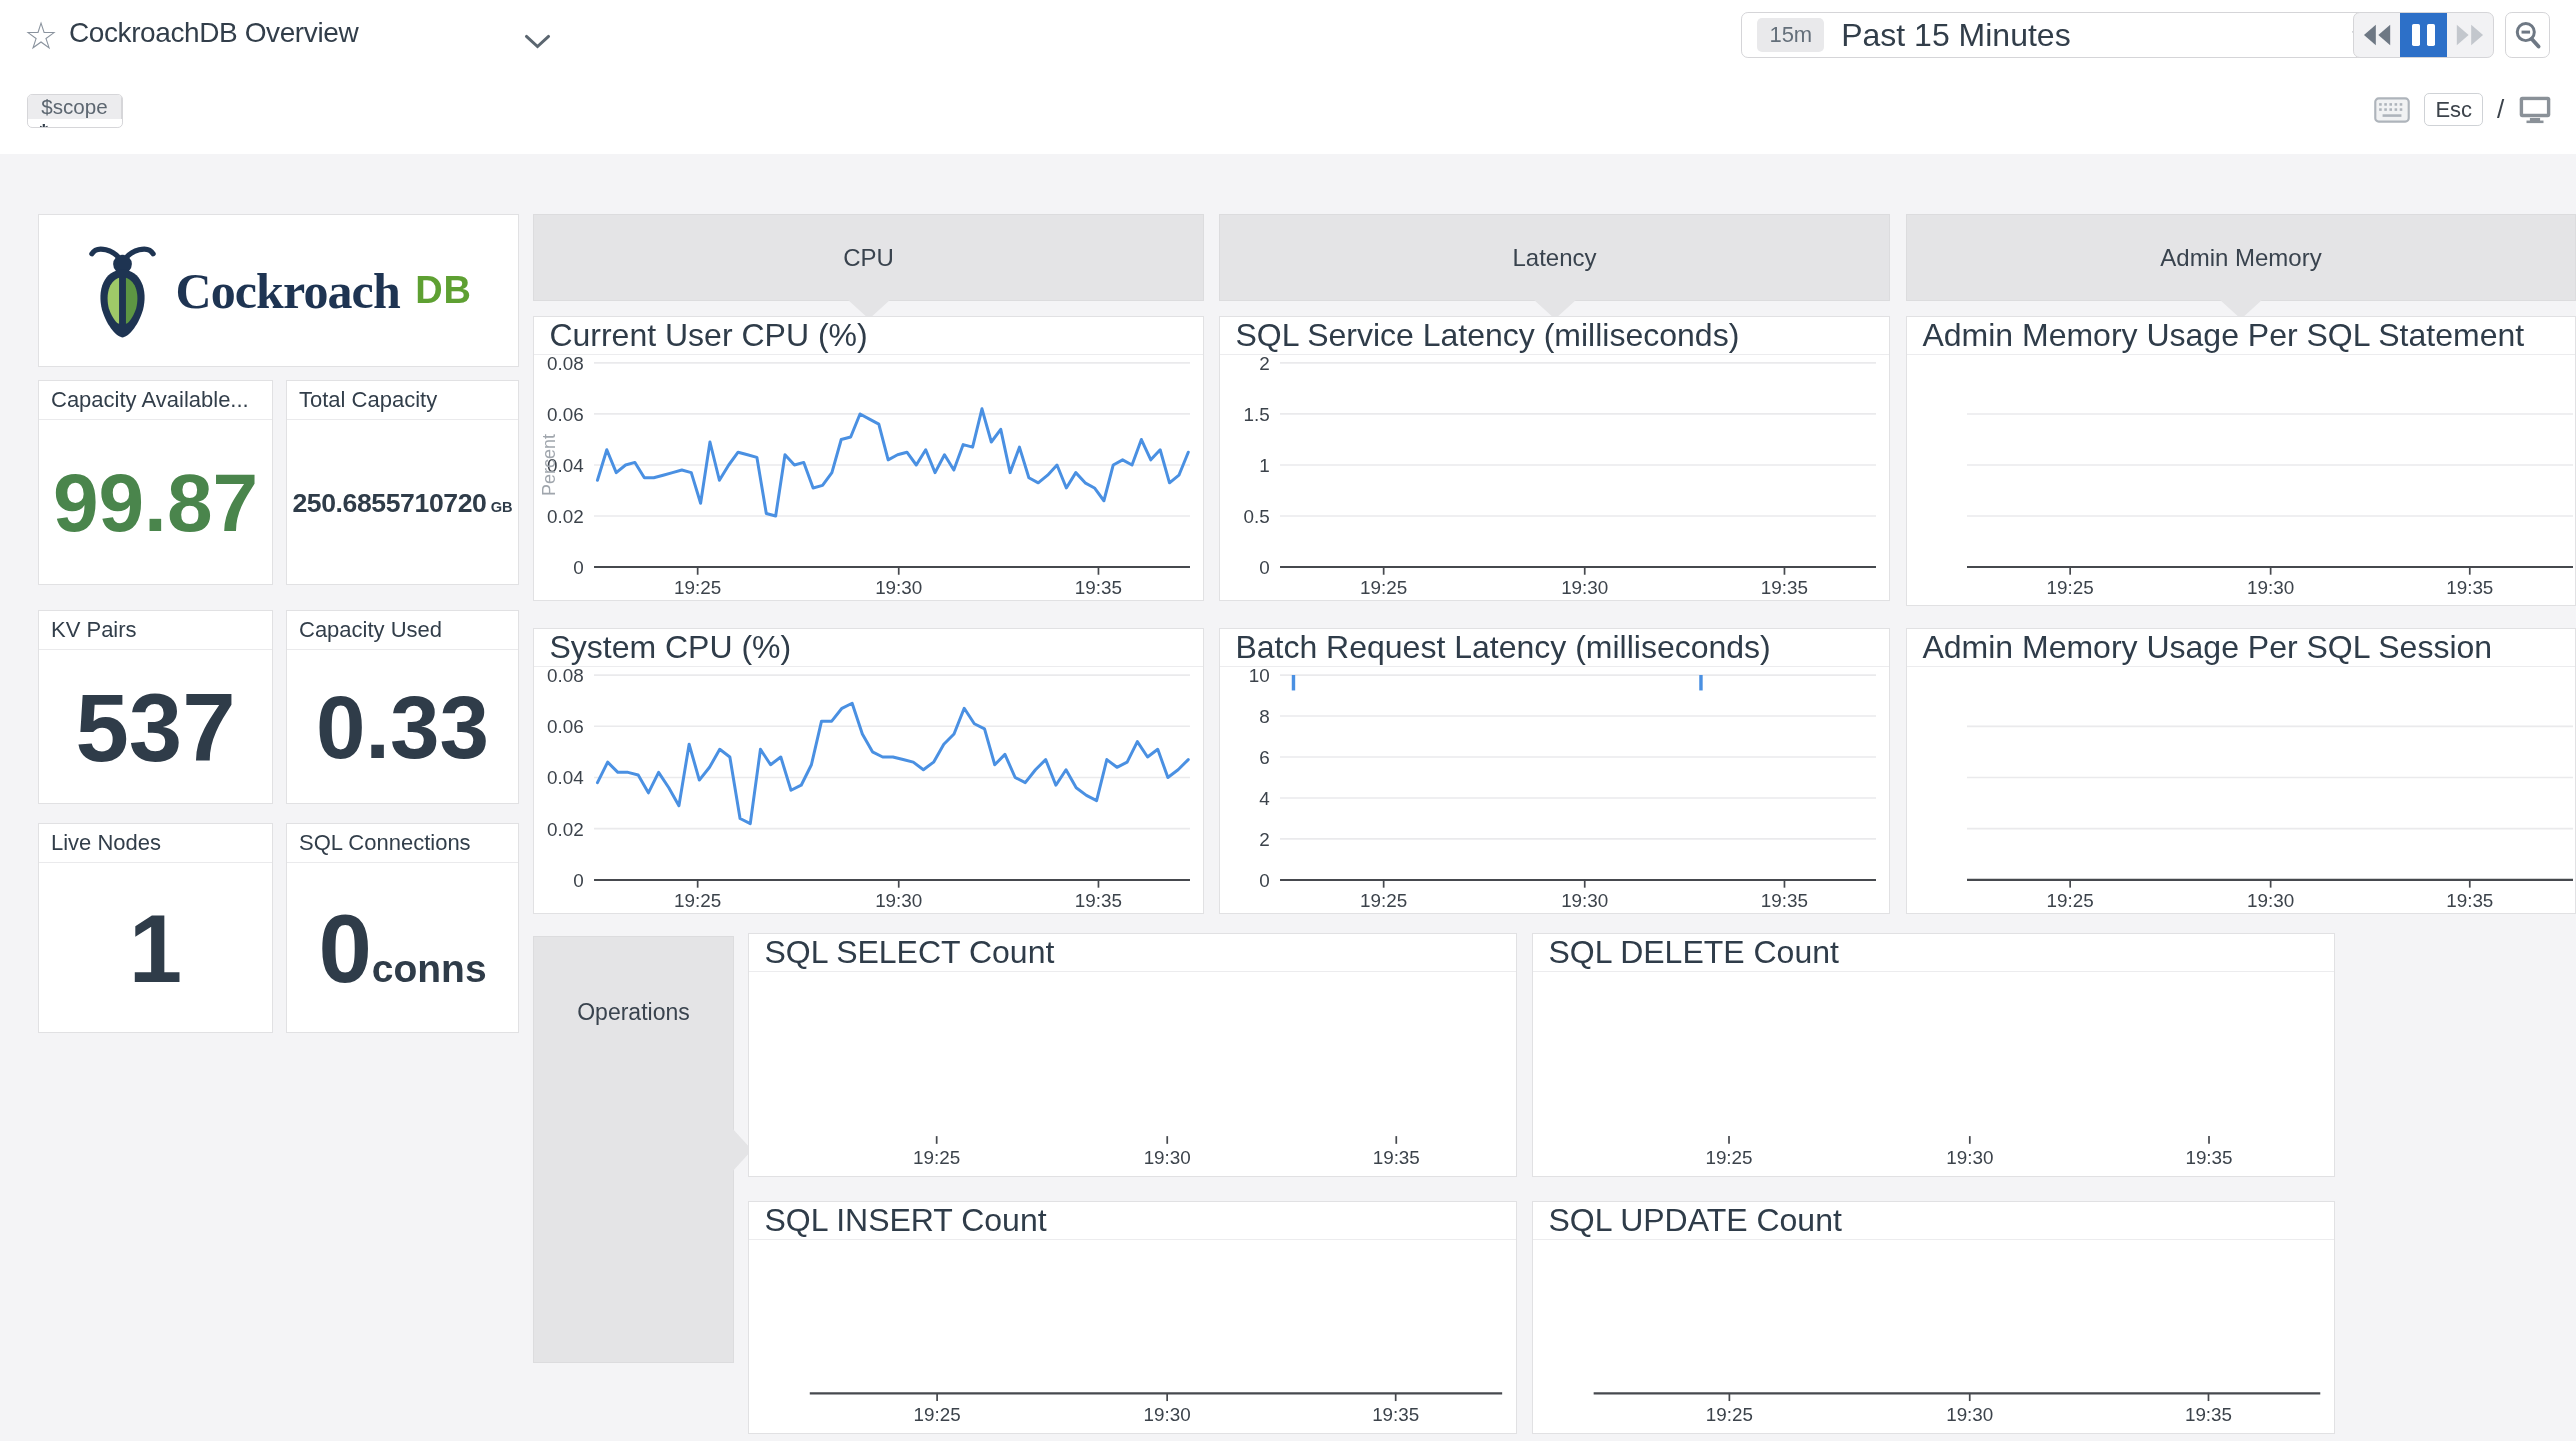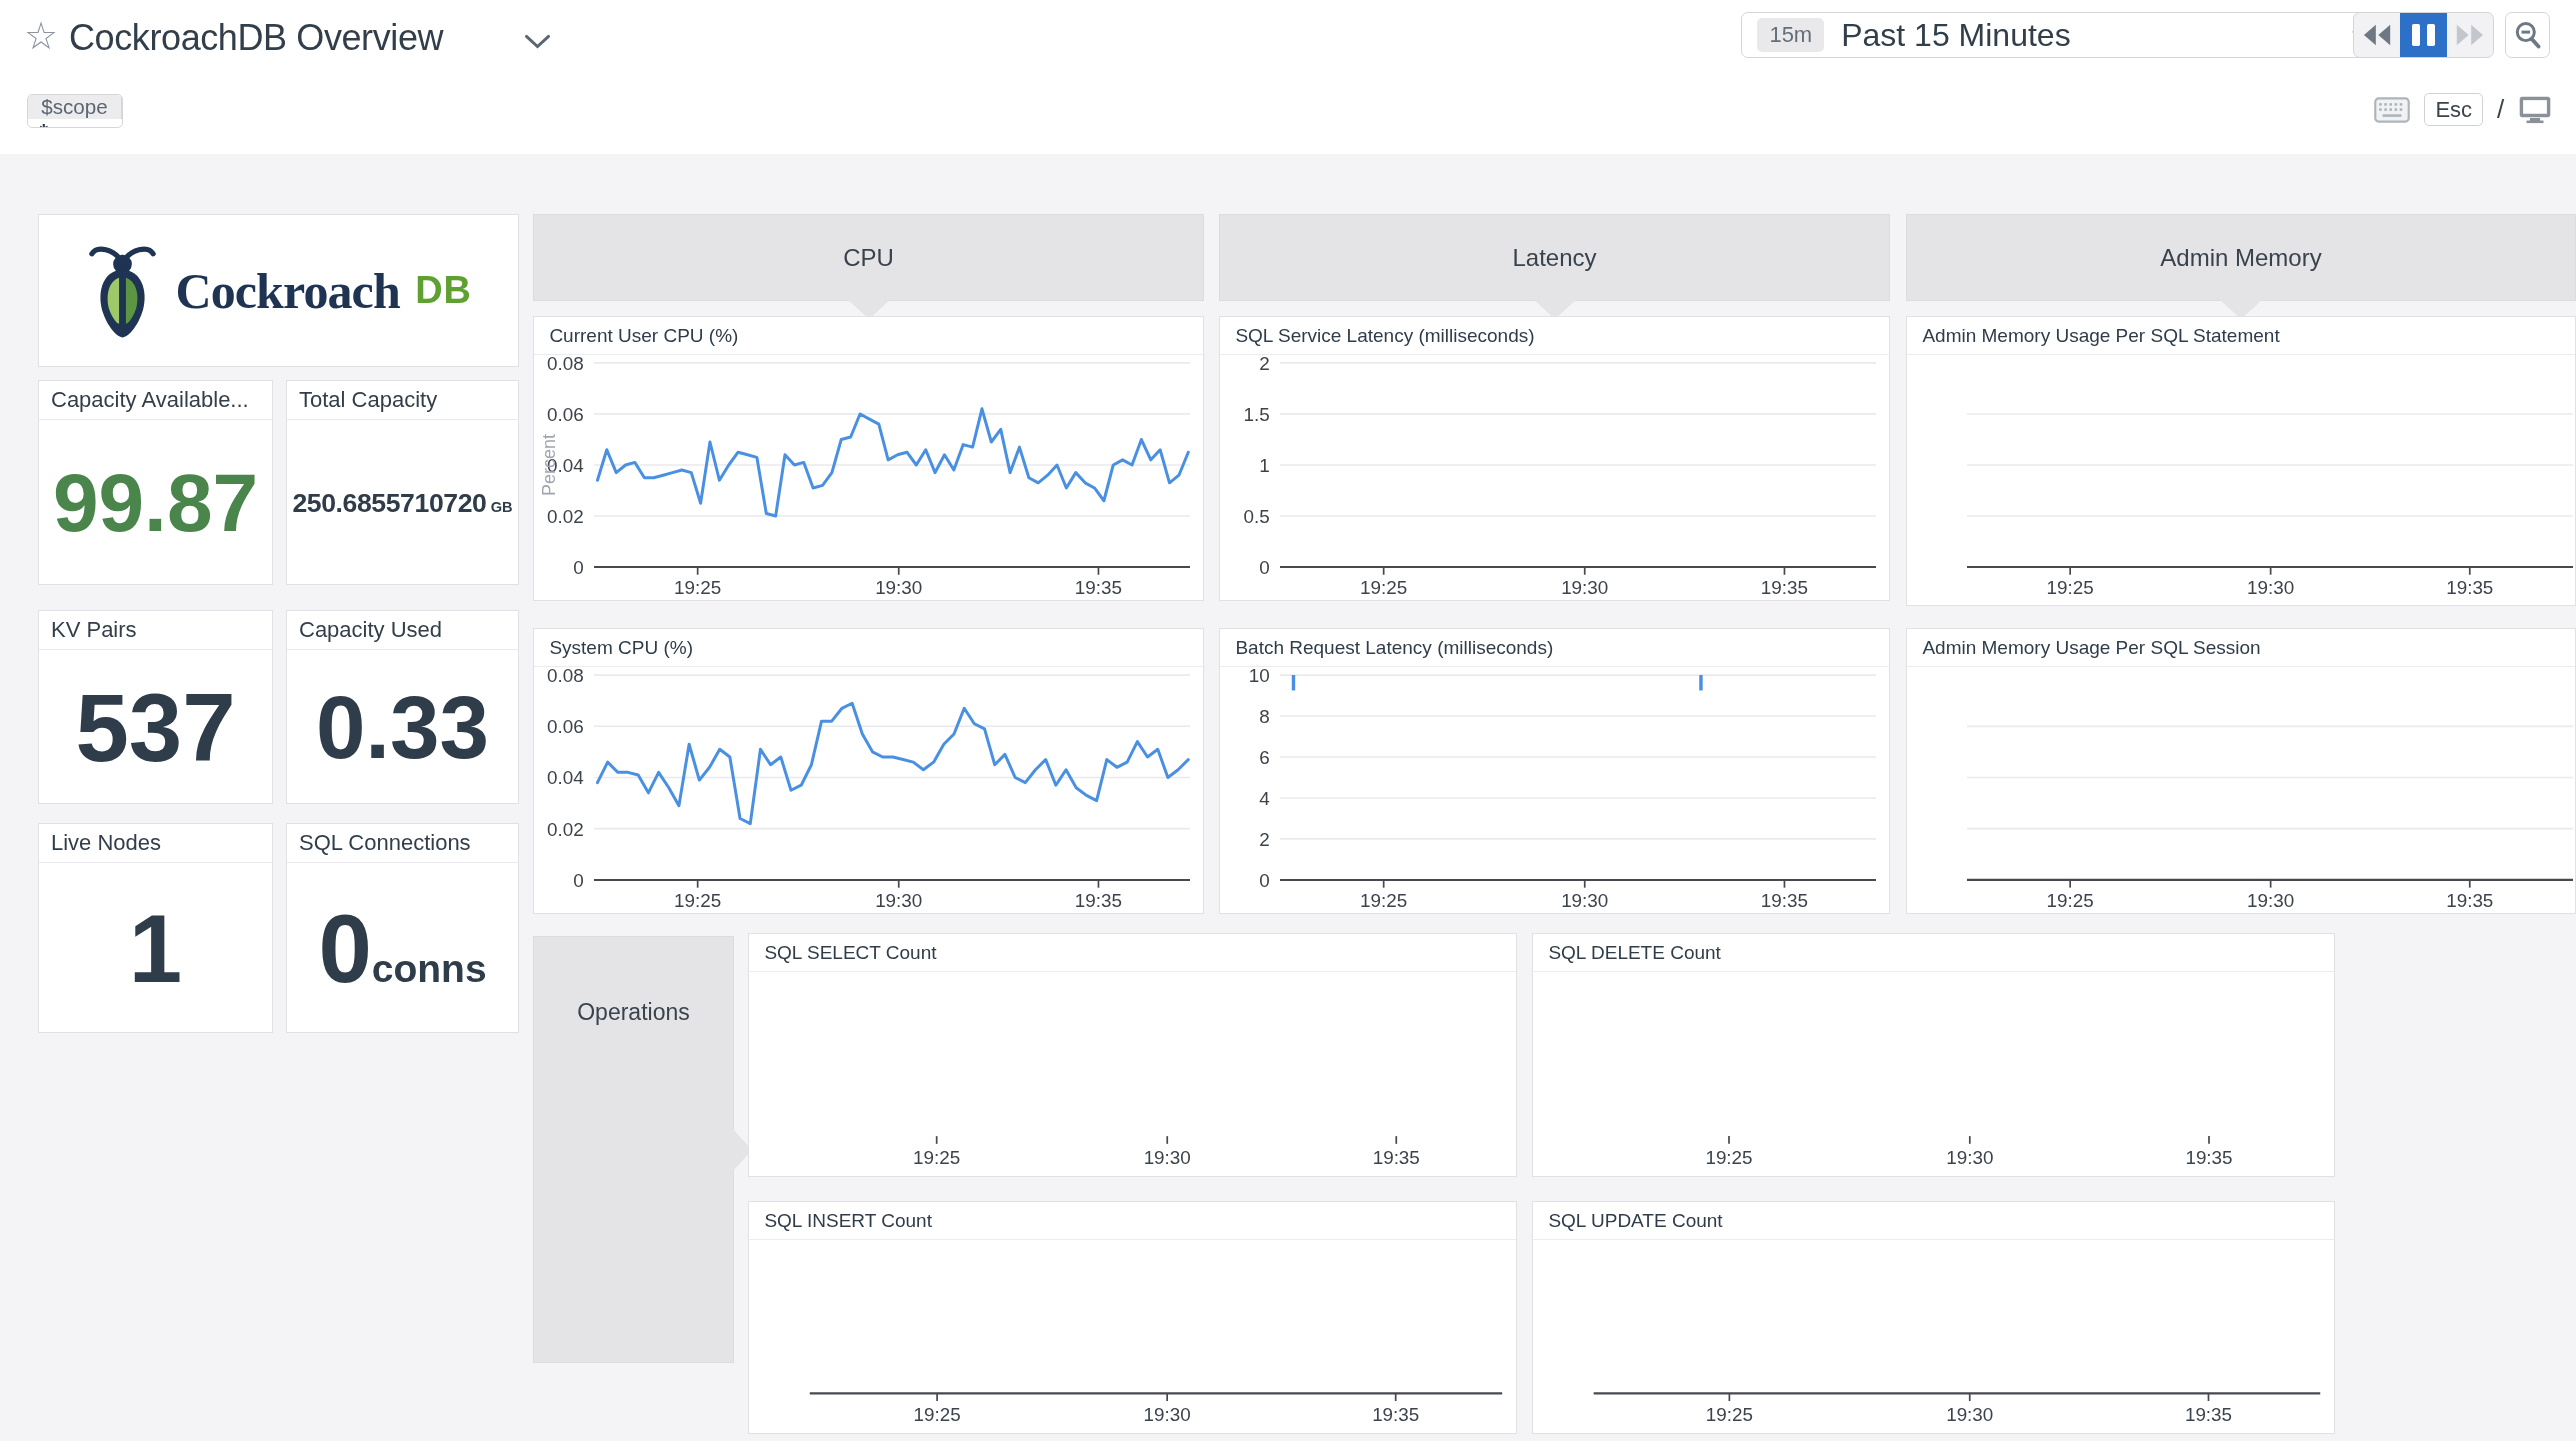--- a/index.html
+++ b/index.html
@@ -5,21 +5,21 @@
   * { margin:0; padding:0; box-sizing:border-box; }
   html,body { background:#fff; }
   #page {
     position:relative; width:2576px; height:1441px; overflow:hidden;
     font-family:"Liberation Sans", sans-serif; color:#2f3c49; background:#fff;
   }
   #content-bg { position:absolute; left:0; top:154px; width:2576px; height:1287px; background:#f4f4f6; }
 
   
   .star { position:absolute; left:24px; top:13.7px; font-size:38px; color:#8a939e; cursor:pointer; }
-  .page-title { position:absolute; left:69px; top:17px; font-size:36px; font-weight:500; color:#323e4a; letter-spacing:-0.4px; cursor:pointer; }
+  .page-title { position:absolute; left:69px; top:17px; font-size:28px; font-weight:500; color:#323e4a; letter-spacing:-0.4px; cursor:pointer; }
   .title-chevron { position:absolute; left:523px; top:33px; }
 
   .time-selector { position:absolute; left:1695px; top:12px; width:638px; height:46px; background:#fff;
     border:1.7px solid #d5d5d8; border-radius:6.9px; display:flex; align-items:center; padding:0 15.4px; cursor:pointer;margin-left:46px; }
   .time-badge { background:#e9e9eb; border-radius:5.1px; padding:4.3px 12px; font-size:22px; color:#646f7a; }
   .time-label { margin-left:17px; font-size:32px; color:#323e4a; }
   .time-caret { margin-left:auto; font-size:20.6px; color:#6a737d; }
 
   .playback { position:absolute; left:2353px; top:12px; width:141px; height:46px; background:#f2f2f4;
     border:1.7px solid #d5d5d8; border-radius:6.9px; display:flex; overflow:hidden; }
@@ -61,21 +61,21 @@
     font-size:24px; color:#39434e; }
   .notch-down { position:absolute; left:50%; bottom:-19px; margin-left:-22px; width:0; height:0;
     border-left:22px solid transparent; border-right:22px solid transparent; border-top:20px solid #e4e4e6; }
   .ops-block { position:absolute; background:#e4e4e6; border:1.7px solid #dcdcde; }
   .ops-label { text-align:center; margin-top:62px; font-size:23px; color:#39434e; }
   .notch-right { position:absolute; right:-19px; top:50%; margin-top:-22px; width:0; height:0;
     border-top:22px solid transparent; border-bottom:22px solid transparent; border-left:20px solid #e4e4e6; }
 
   
   .chart-title { height:38px; border-bottom:1.7px solid #ececee; display:flex; align-items:center;
-    padding:0 15.4px; font-size:19px; color:#2f3c49; white-space:nowrap; overflow:hidden; }
+    padding:0 15.4px; font-size:32px; color:#2f3c49; white-space:nowrap; overflow:hidden; }
   .plot { position:absolute; top:39px; left:0; right:0; bottom:0; cursor:crosshair; }
   .plot svg { display:block; }
 </style>
 </head>
 <body>
 
 <div id="page">
   <div id="content-bg"></div>
 
   <span class="star">☆</span>

